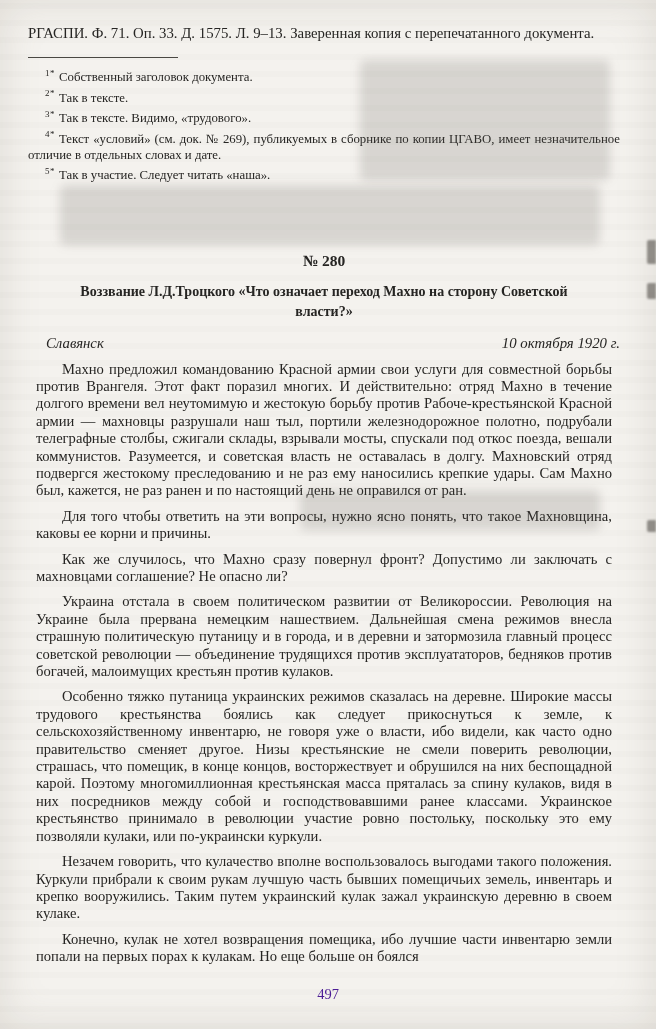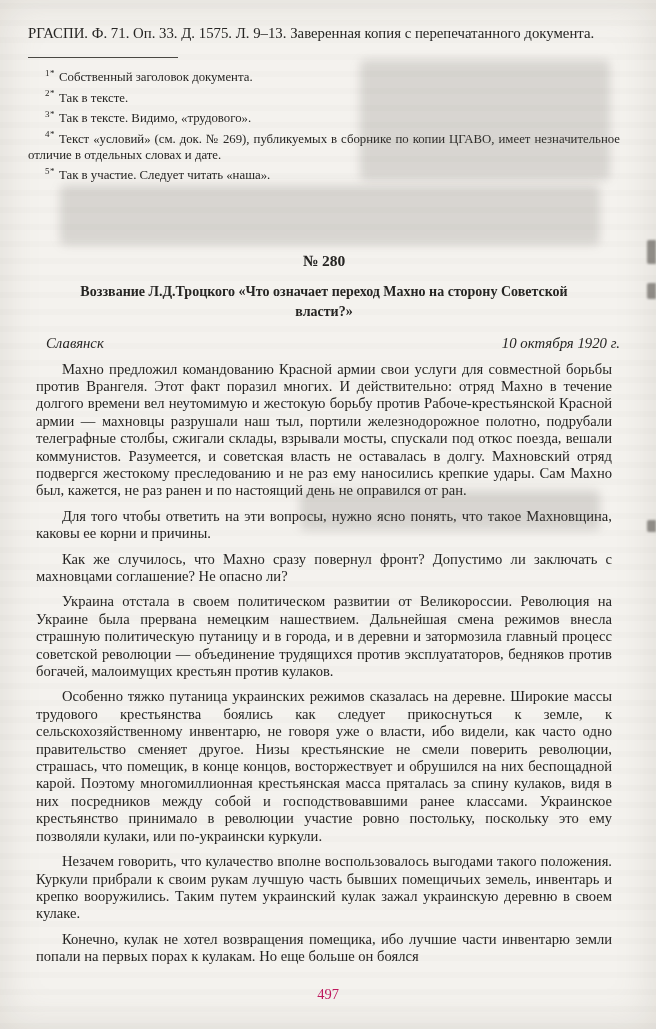--- a/index.html
+++ b/index.html
@@ -86,21 +86,21 @@
     line-height: 17.4px;
     text-indent: 26px;
     text-align: justify;
   }
 
   .page-number {
     position: absolute;
     left: 0; right: 0; bottom: 26px;
     text-align: center;
     font-size: 14.5px;
-    color: #be185d;
+    color: #4c1d95;
   }
 </style>
 </head>
 <body>
 
 <div class="page">
 
   <div class="ghost"></div>
   <div class="ghost-blob" style="left:360px; top:60px; width:250px; height:120px;"></div>
   <div class="ghost-blob" style="left:60px; top:185px; width:540px; height:60px;"></div>

